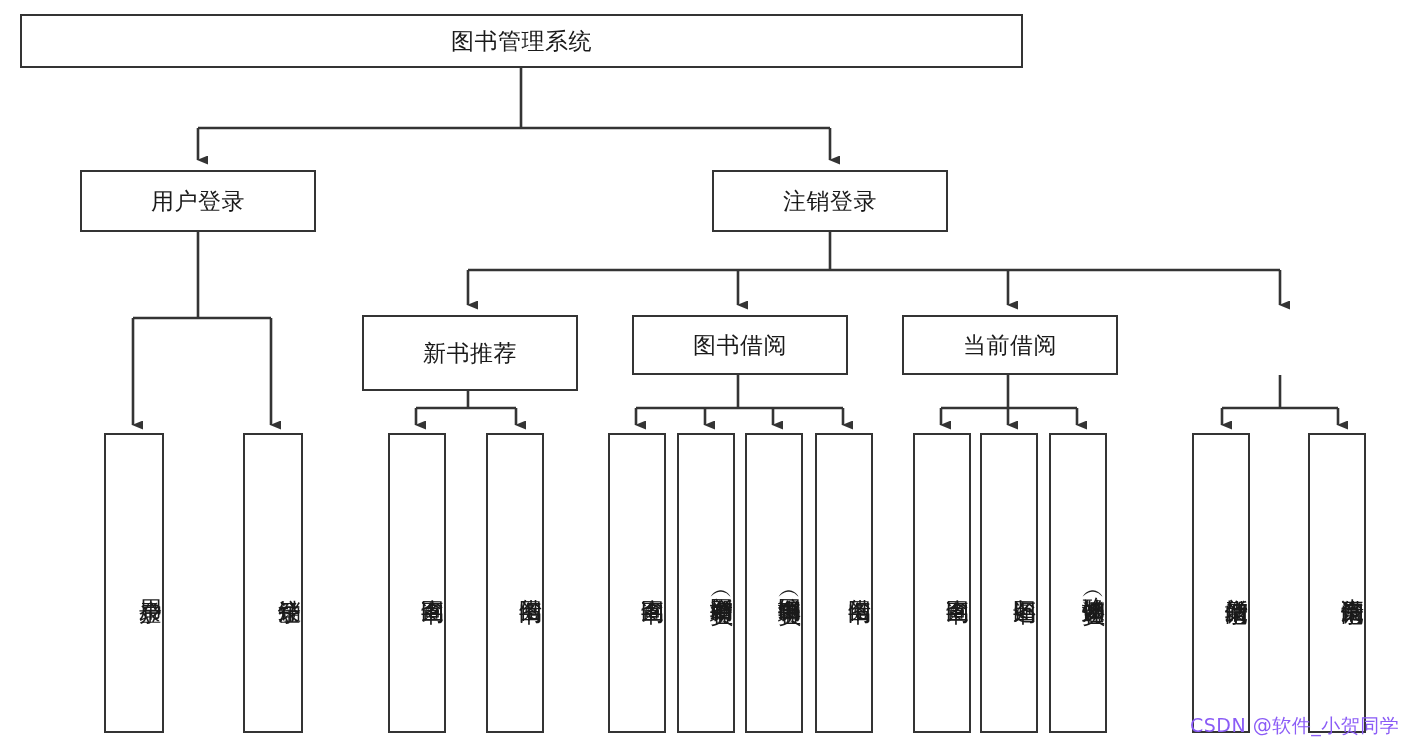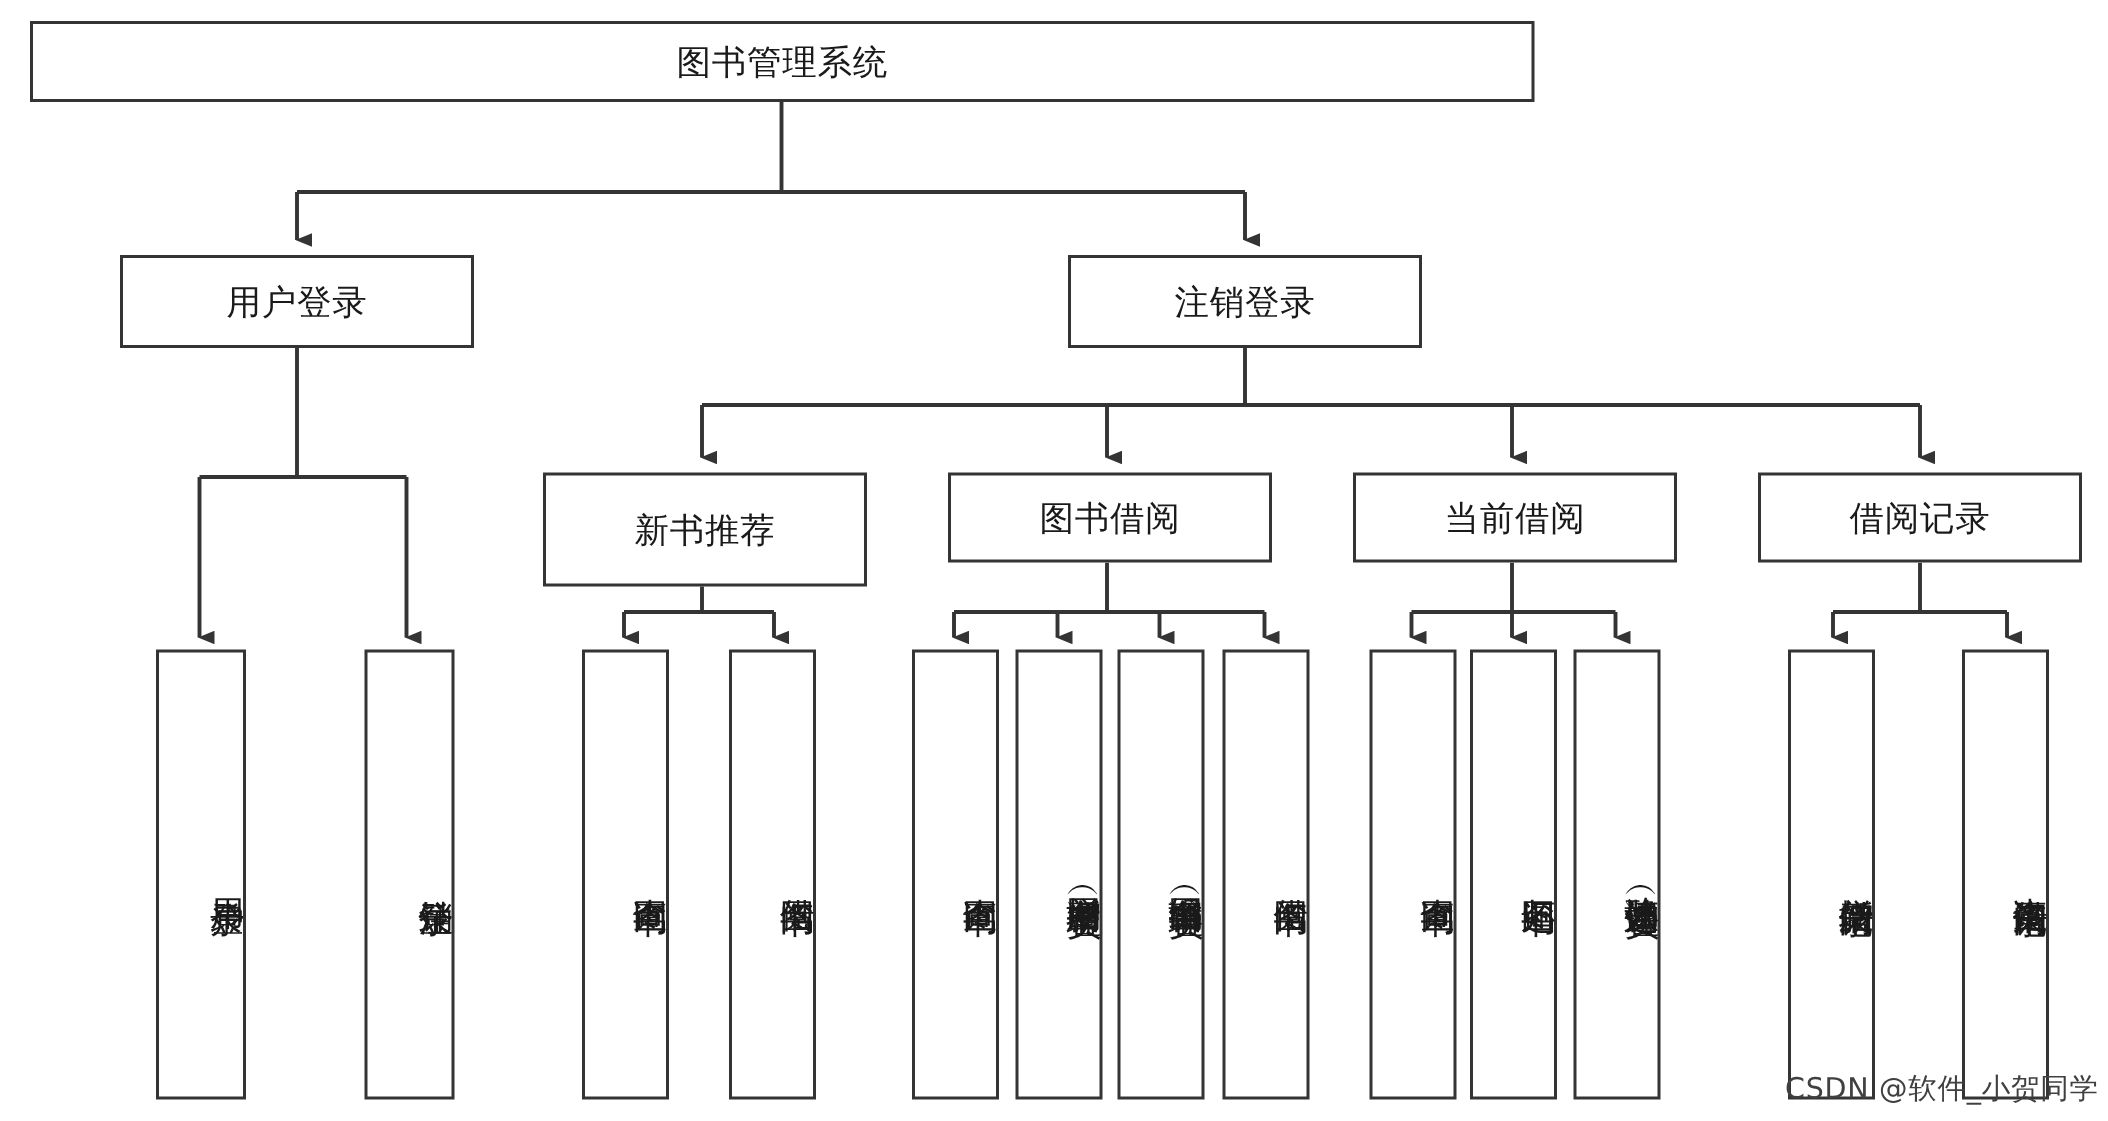--- a/index.html
+++ b/index.html
@@ -51,21 +51,21 @@
   }
   .node.v .vtxt {
     writing-mode: vertical-rl;
     text-orientation: upright;
     display: block;
     white-space: nowrap;
   }
   .watermark {
     position: absolute;
     font-size: 19px;
-    color: #404040;
+    color: #8b5cf6;
     white-space: nowrap;
     letter-spacing: 0.5px;
   }
 </style>
 </head>
 <body>
 
 <div id="canvas">
 
   <svg id="wires" viewBox="0 0 1405 747" xmlns="http://www.w3.org/2000/svg">
@@ -133,23 +133,20 @@
 
   <div class="node h" style="left:362px; top:315px; width:216px; height:76px;">
     <span>新书推荐</span>
   </div>
   <div class="node h" style="left:902px; top:315px; width:216px; height:60px;">
     <span>当前借阅</span>
   </div>
   <div class="node h" style="left:632px; top:315px; width:216px; height:60px;">
     <span>图书借阅</span>
   </div>
-  <div class="node h" style="left:1172px; top:315px; width:216px; height:60px;">
-    <span>借阅记录</span>
-  </div>
 
   <div class="node v" style="left:104px; top:433px; width:60px; height:300px;">
     <span class="vtxt">用户登录</span>
   </div>
   <div class="node v" style="left:243px; top:433px; width:60px; height:300px;">
     <span class="vtxt">注销登录</span>
   </div>
 
   <div class="node v" style="left:388px; top:433px; width:58px; height:300px;">
     <span class="vtxt">查询图书</span>

